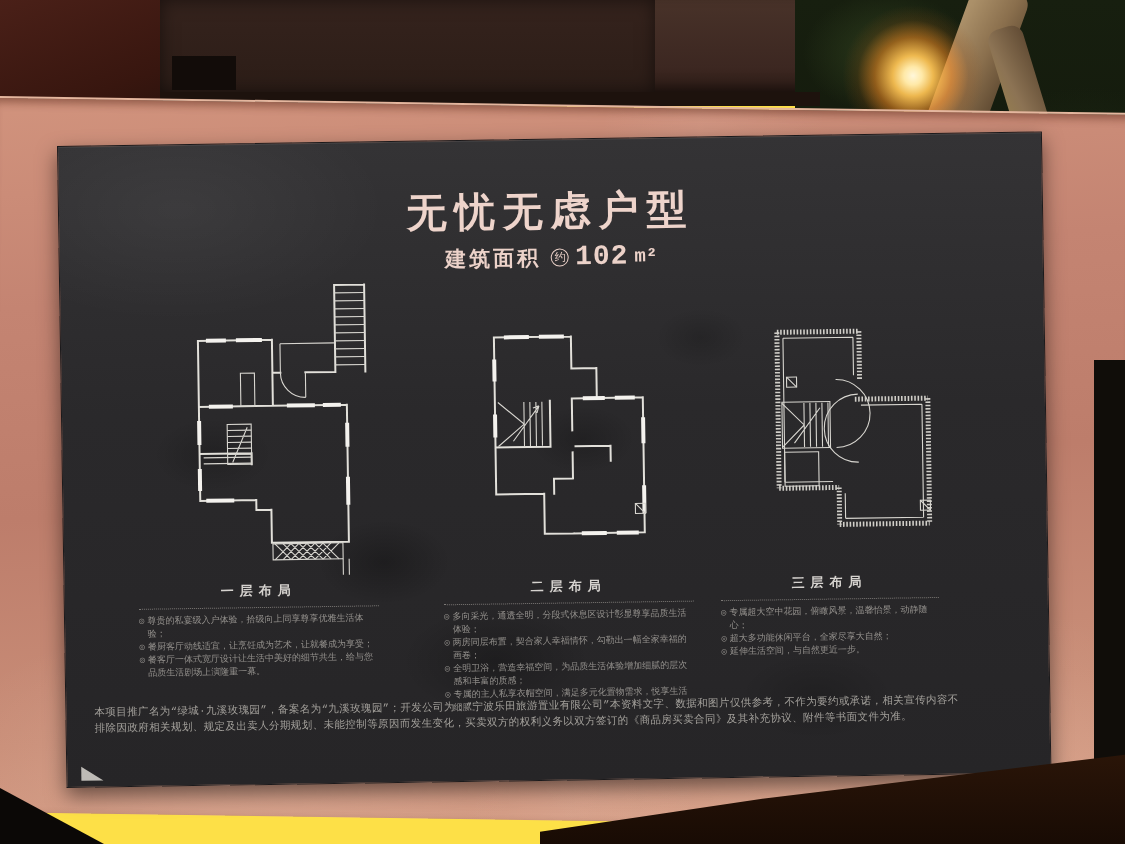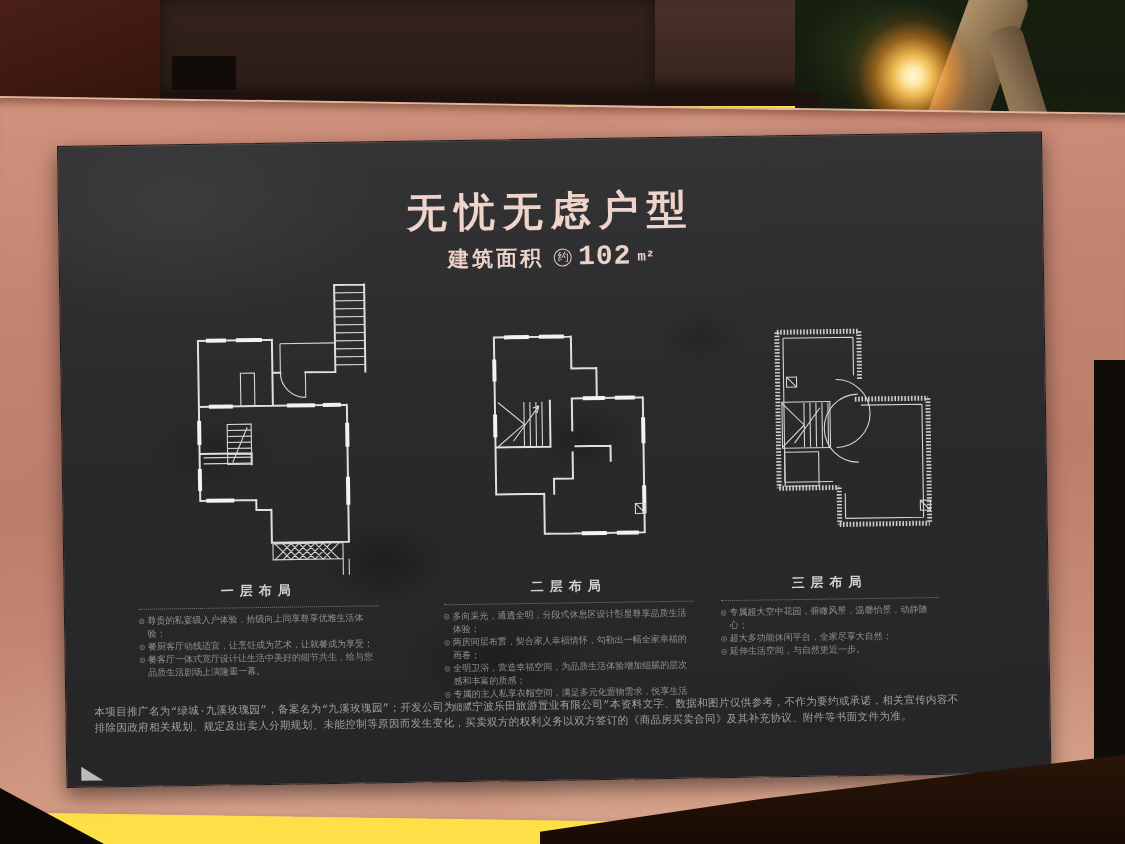--- a/index.html
+++ b/index.html
@@ -64,21 +64,21 @@
     border-left:22px solid #cfccc6;border-top:14px solid transparent;opacity:.9;}
 
   .title{position:absolute;top:44px;left:0;width:100%;text-align:center;
     font-size:40px;font-weight:bold;letter-spacing:8px;color:#eed4cb;}
   .subtitle{position:absolute;top:102px;left:0;width:100%;display:flex;
     align-items:center;justify-content:center;color:#ecd2c9;}
   .sub-label{font-size:21px;font-weight:bold;letter-spacing:3px;}
   .approx{display:inline-flex;width:18px;height:18px;border:1px solid #ecd2c9;border-radius:50%;
     font-size:11px;align-items:center;justify-content:center;margin:0 6px 0 10px;}
   .sub-value{font-size:28px;font-weight:bold;letter-spacing:1px;}
-  .sub-unit{font-size:14px;font-weight:bold;margin-left:6px;}
+  .sub-unit{font-size:19px;font-weight:bold;margin-left:6px;}
 
   .plan{position:absolute;}
   .plan svg{display:block;}
   .w{stroke:#e2e0da;stroke-width:2;fill:none;stroke-linecap:square;}
   .t{stroke:#d8d6d0;stroke-width:1.1;fill:none;}
   .win{stroke:#f4f2ee;stroke-width:4;fill:none;}
   .hw{stroke:#d9d7d1;stroke-width:5;stroke-dasharray:1.6 1.7;fill:none;opacity:.95;}
 
   .col{position:absolute;top:438px;}
   .col1{left:74px;width:240px;}

